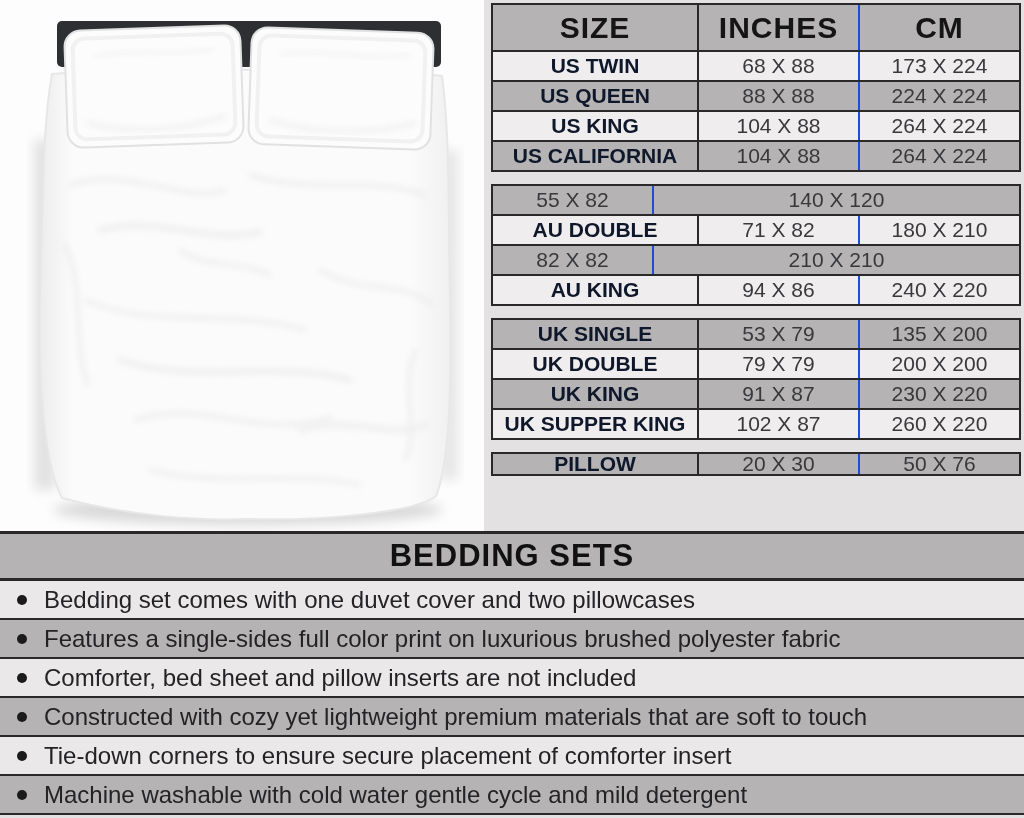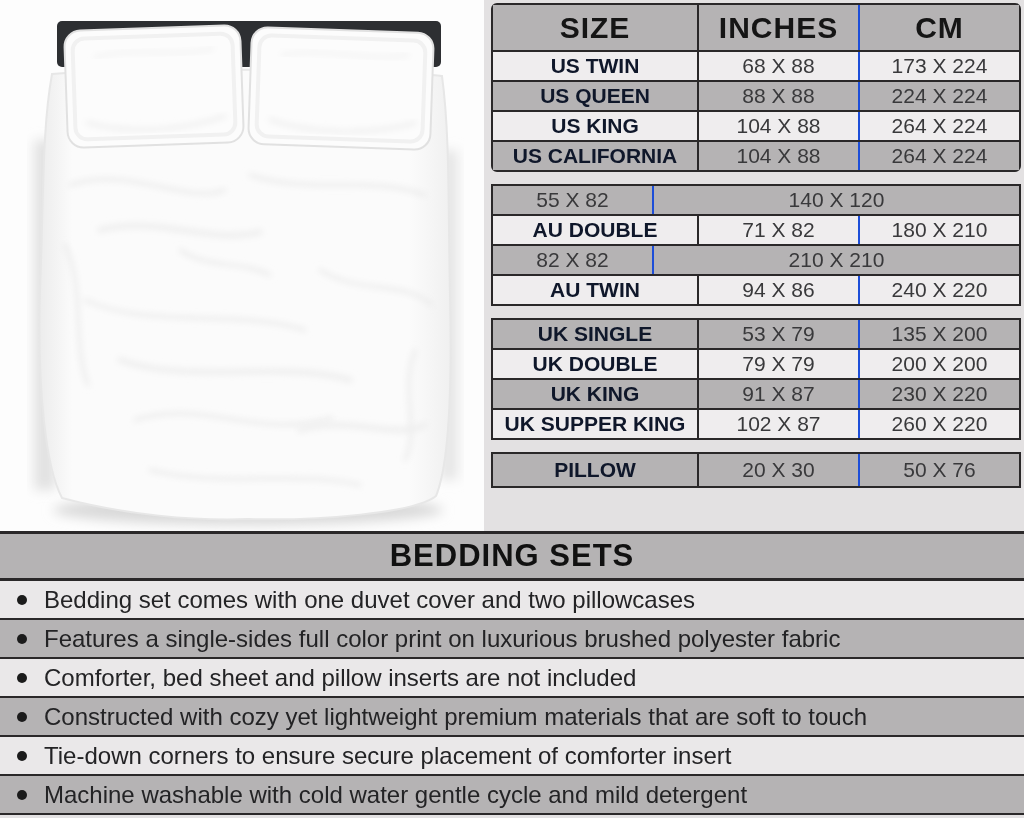--- a/index.html
+++ b/index.html
@@ -25,37 +25,37 @@
   .size-table {
     position: absolute;
     left: 491px; top: 0;
     width: 530px;
   }
   .tbl-section {
     border: 2px solid #2a2829;
     margin-bottom: 12px;
     background: #edebec;
   }
-  .tbl-section.first { margin-top: 3px; border-radius: 6px; }
+  .tbl-section.first { margin-top: 3px; }
   .tbl-row { display: flex; border-top: 2px solid #2a2829; }
   .tbl-row:first-child { border-top: none; }
   .cell {
     box-sizing: border-box;
     display: flex; align-items: center; justify-content: center;
     overflow: hidden; white-space: nowrap;
   }
   .cell.c-size   { width: 206px; border-right: 2px solid #2a2829; font-weight: bold; color: #0f172a; }
   .cell.c-inches { width: 161px; border-right: 2px solid #1d4ed8; color: #39393b; }
   .cell.c-cm     { flex: 1; color: #39393b; }
   .header-row { height: 45px; background: #b5b3b4; }
   .header-row .cell { font-weight: bold; font-size: 30px; color: #151515; letter-spacing: 1px; }
   .data-row { height: 28px; }
   .data-row .c-size { font-size: 21px; }
   .data-row .c-inches, .data-row .c-cm { font-size: 21px; text-align: center; }
-  .pillow-row { height: 32px; }
+  .pillow-row { height: 20px; }
   
   .sec-a .data-row:nth-child(even) { background: #efedee; }
   .sec-a .data-row:nth-child(odd)  { background: #b5b3b4; }
   
   .sec-b .data-row:nth-child(odd)  { background: #b5b3b4; }
   .sec-b .data-row:nth-child(even) { background: #efedee; }
 
   
   .bedding-sets {
     position: absolute;
@@ -196,21 +196,21 @@
       <div class="tbl-row data-row">
         <div class="cell c-size">AU DOUBLE</div>
         <div class="cell c-inches">71 X 82</div>
         <div class="cell c-cm">180 X 210</div>
       </div>
       <div class="tbl-row data-row">
         <div class="cell c-inches">82 X 82</div>
         <div class="cell c-cm">210 X 210</div>
       </div>
       <div class="tbl-row data-row">
-        <div class="cell c-size">AU TWIN</div>
+        <div class="cell c-size">AU KING</div>
         <div class="cell c-inches">94 X 86</div>
         <div class="cell c-cm">240 X 220</div>
       </div>
     </div>
 
     <div class="tbl-section sec-b">
       <div class="tbl-row data-row">
         <div class="cell c-size">UK SINGLE</div>
         <div class="cell c-inches">53 X 79</div>
         <div class="cell c-cm">135 X 200</div>

